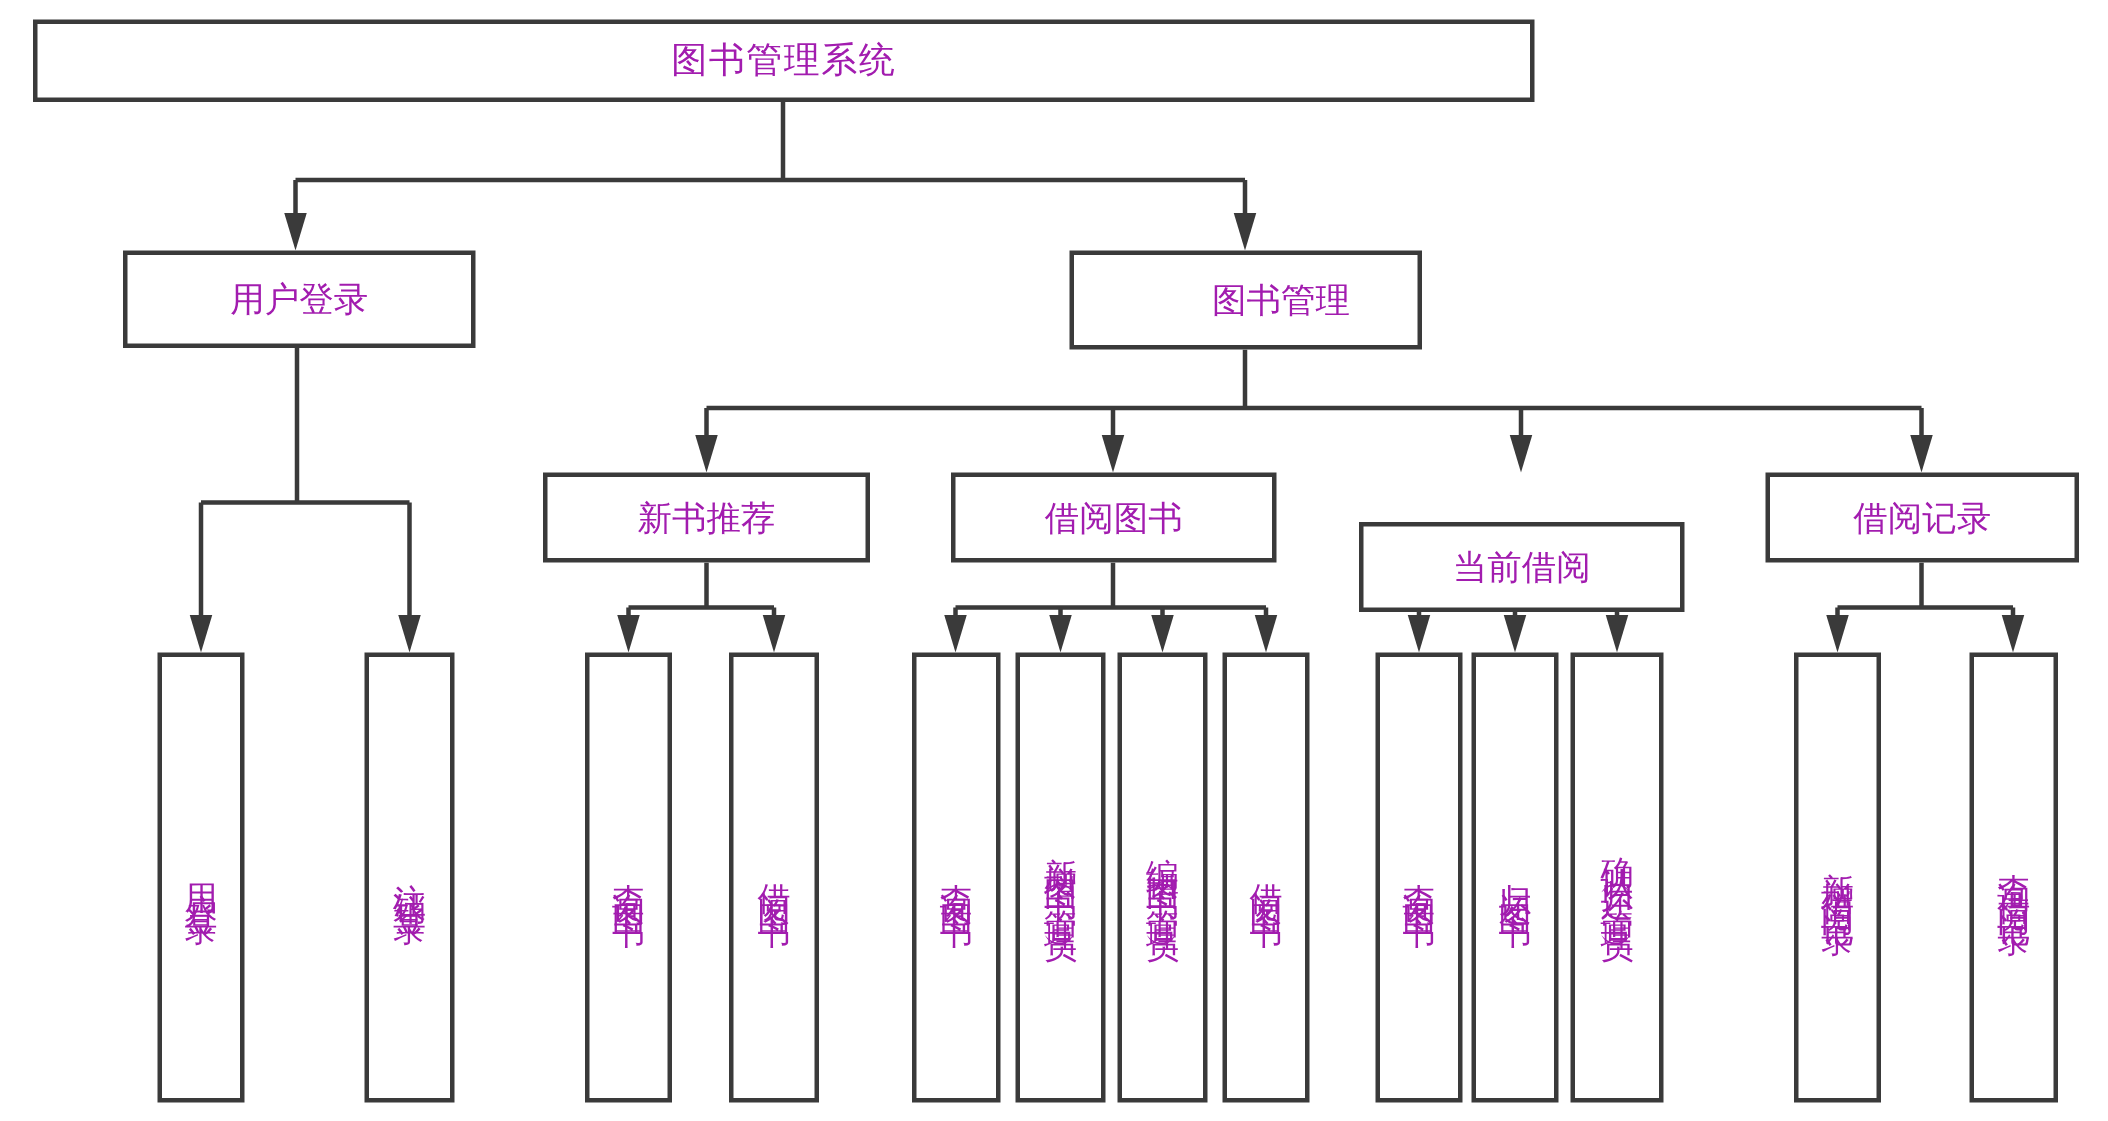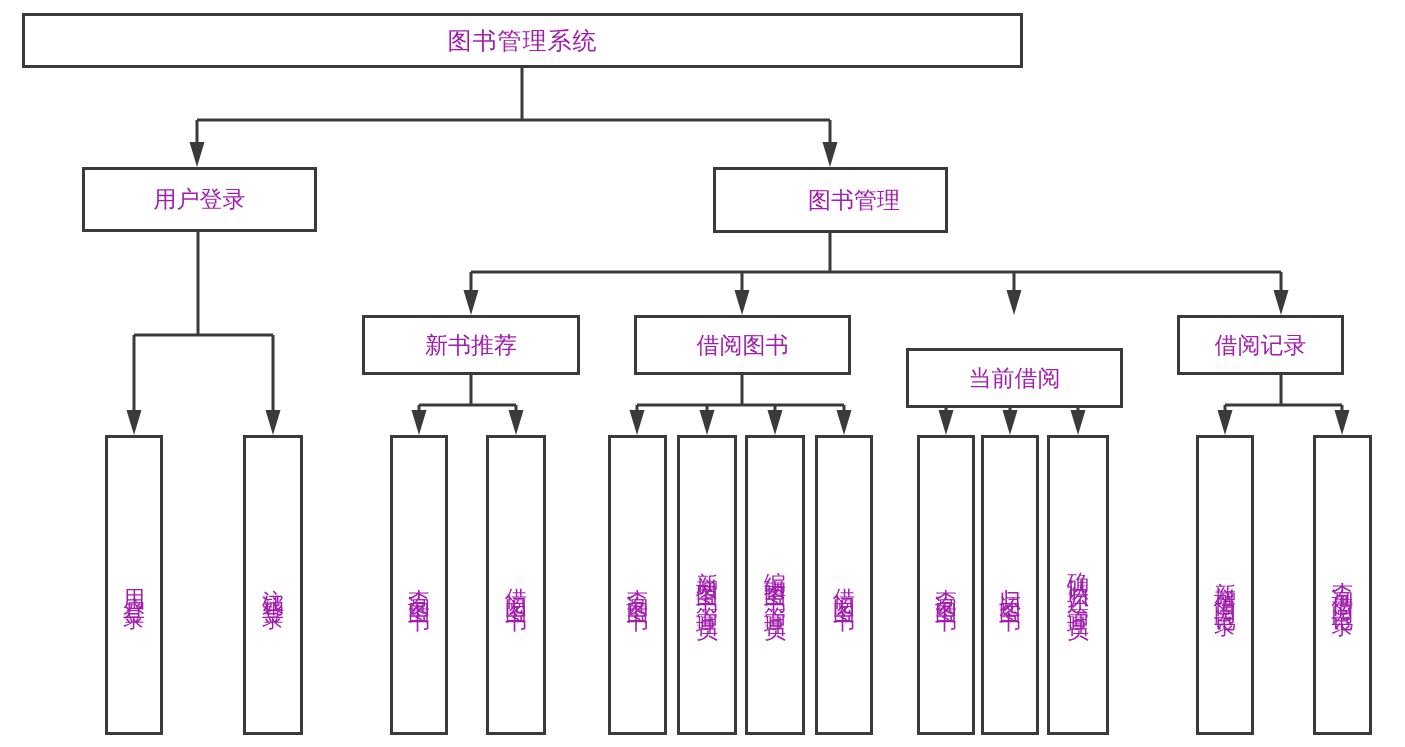--- a/index.html
+++ b/index.html
@@ -31,21 +31,21 @@
     font-size:22px;line-height:1;letter-spacing:7px;
     white-space:nowrap;
   }
   
   #n-root{left:22px;top:13px;width:1001px;height:55px;}
   #n-user-login{left:82px;top:167px;width:235px;height:65px;}
   #n-book-mgmt{left:713px;top:167px;width:235px;height:66px;padding-left:47px;}
   #n-new-book-rec{left:362px;top:315px;width:218px;height:60px;}
   #n-book-borrow{left:634px;top:315px;width:217px;height:60px;}
   #n-current-borrow{left:906px;top:315px;width:217px;height:60px;margin-top:33px;}
-  #n-borrow-records{left:1177px;top:315px;width:167px;height:60px;}
+  #n-borrow-records{left:1177px;top:315px;width:209px;height:60px;}
   #n-leaf-user-login{left:105px;width:58px;}
   #n-leaf-logout{left:243px;width:60px;}
   #n-nb-query{left:390px;width:58px;}
   #n-nb-borrow{left:486px;width:60px;}
   #n-bb-query{left:608px;width:59px;}
   #n-bb-add{left:677px;width:60px;}
   #n-bb-edit{left:745px;width:60px;}
   #n-bb-borrow{left:815px;width:58px;}
   #n-cb-query{left:917px;width:58px;}
   #n-cb-return{left:981px;width:58px;}

